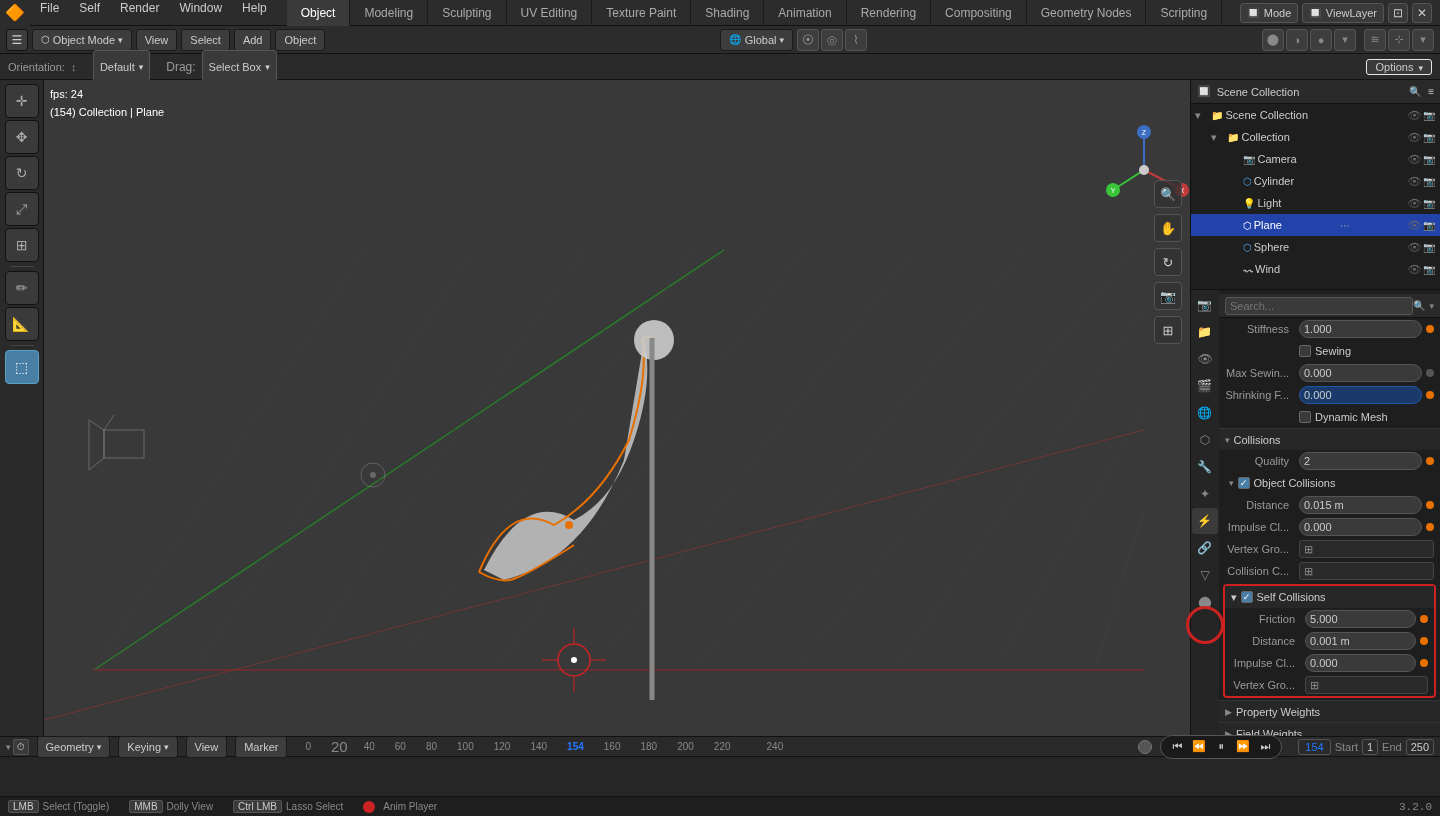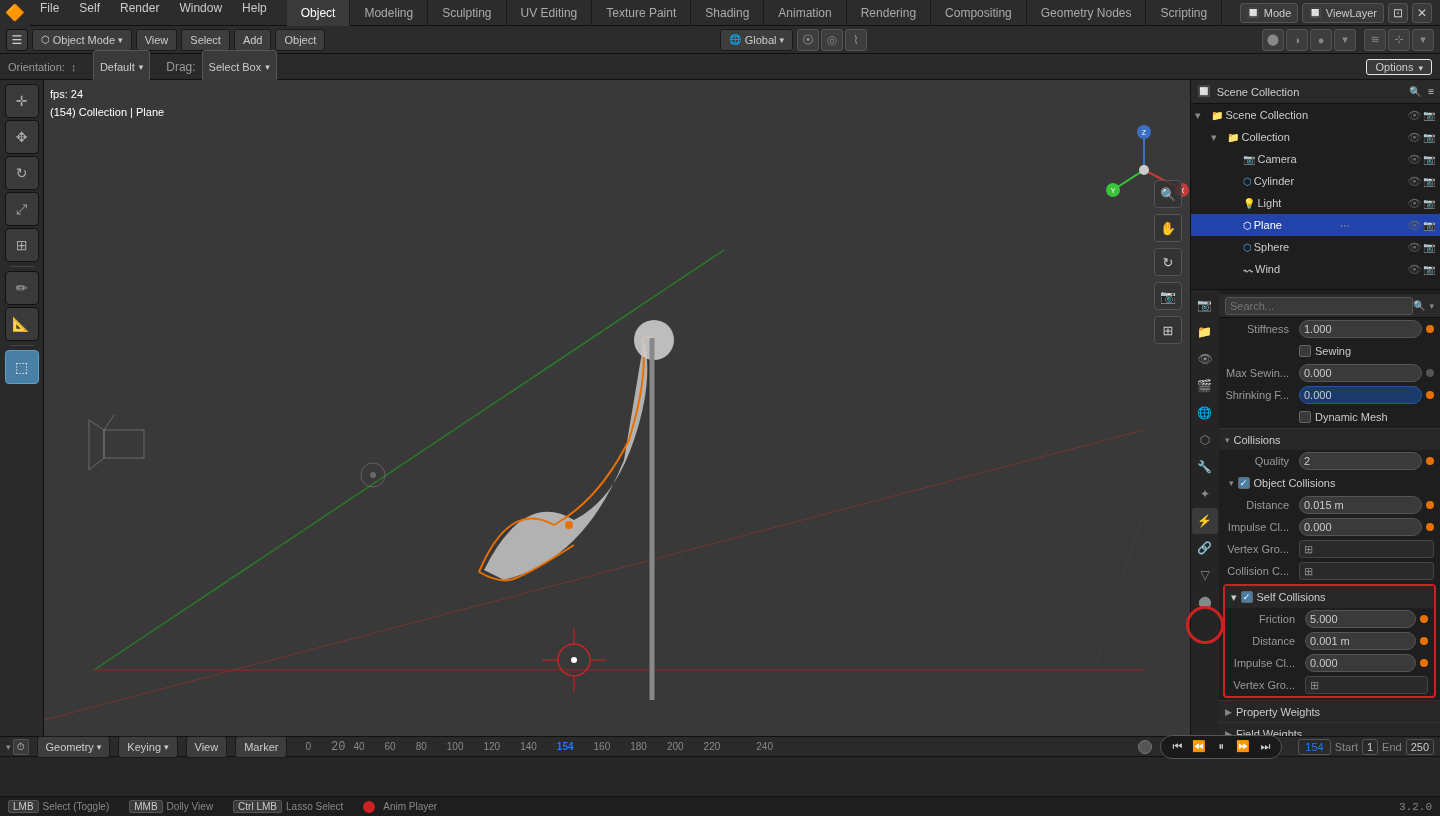--- a/index.html
+++ b/index.html
@@ -959,21 +959,21 @@
     <div class="toolbar-btn">
       <span>View</span>
     </div>
     <div class="toolbar-btn">
       <span>Marker</span>
     </div>
     <div style="flex:1;">
 
       <div style="display:flex;align-items:center;height:20px;overflow:hidden;margin-left:10px;">
         <span style="font-size:10px;color:#888;margin-right:20px;">0</span>
-        <span style="font-size:12px;color:#888;margin-right:8px;font-family:Liberation Mono, monospace;">20</span>
+        <span style="font-size:15px;color:#888;margin-right:16px;">20</span>
         <span style="font-size:10px;color:#888;margin-right:20px;">40</span>
         <span style="font-size:10px;color:#888;margin-right:20px;">60</span>
         <span style="font-size:10px;color:#888;margin-right:20px;">80</span>
         <span style="font-size:10px;color:#888;margin-right:20px;">100</span>
         <span style="font-size:10px;color:#888;margin-right:20px;">120</span>
         <span style="font-size:10px;color:#888;margin-right:20px;">140</span>
         <span style="font-size:10px;color:#2277ff;margin-right:20px;font-weight:bold;">154</span>
         <span style="font-size:10px;color:#888;margin-right:20px;">160</span>
         <span style="font-size:10px;color:#888;margin-right:20px;">180</span>
         <span style="font-size:10px;color:#888;margin-right:20px;">200</span>

